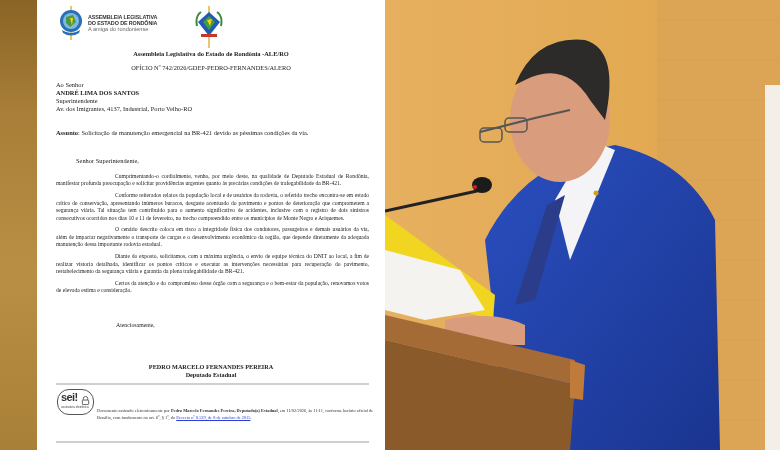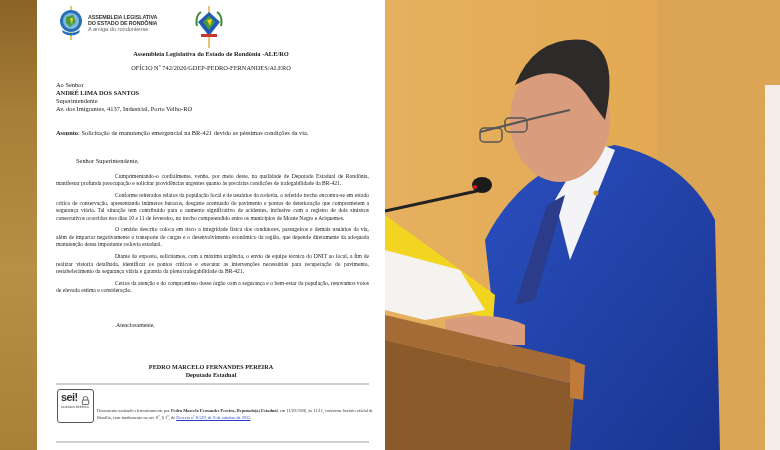--- a/index.html
+++ b/index.html
@@ -21,21 +21,21 @@
   .subject{position:absolute;left:19px;top:129px;font-size:6.4px;}
   .subject b{font-weight:bold;}
   .greet{position:absolute;left:39px;top:157px;font-size:6.4px;}
   .body{position:absolute;left:19px;top:173px;width:313px;font-size:5.6px;line-height:7.4px;text-align:justify;}
   .body p{margin:0 0 4.5px 0;text-indent:59px;}
   .close{position:absolute;left:79px;top:322px;font-size:5.8px;}
   .sig{position:absolute;left:0;width:348px;text-align:center;font-size:6.2px;font-weight:bold;}
   .sig.name{top:363px;}
   .sig.role{top:371px;}
   .rule{position:absolute;left:19px;width:313px;height:2px;background:#cfcfcf;}
-  .seal{position:absolute;left:20px;top:389px;width:37px;height:34px;border:1.4px solid #555;border-radius:3px;box-sizing:border-box;font-family:"Liberation Sans",sans-serif;}
+  .seal{position:absolute;left:20px;top:389px;width:37px;height:26px;border:1.4px solid #555;border-radius:12px;box-sizing:border-box;font-family:"Liberation Sans",sans-serif;}
   .seal .sei{position:absolute;left:3px;top:1px;font-size:11px;font-weight:bold;color:#333;letter-spacing:-0.6px;}
   .seal .sub{position:absolute;left:3px;top:16px;font-size:3px;line-height:3.2px;color:#444;}
   .seal .lock{position:absolute;right:3px;top:6px;width:9px;height:9px;}
   .stamp{position:absolute;left:60px;top:408px;width:280px;font-size:4.4px;line-height:6.5px;color:#333;}
   .stamp b{font-weight:bold;}
   .stamp a{color:#2a3fd1;text-decoration:underline;}
   .photo{position:absolute;left:385px;top:0;width:395px;height:450px;overflow:hidden;background:#e0a755;}
 </style>
 </head>
 <body>

